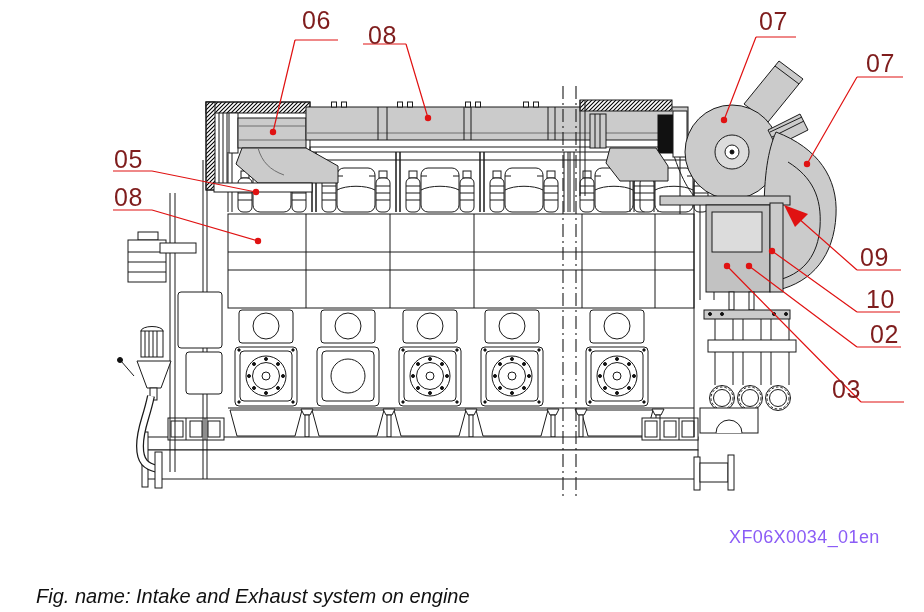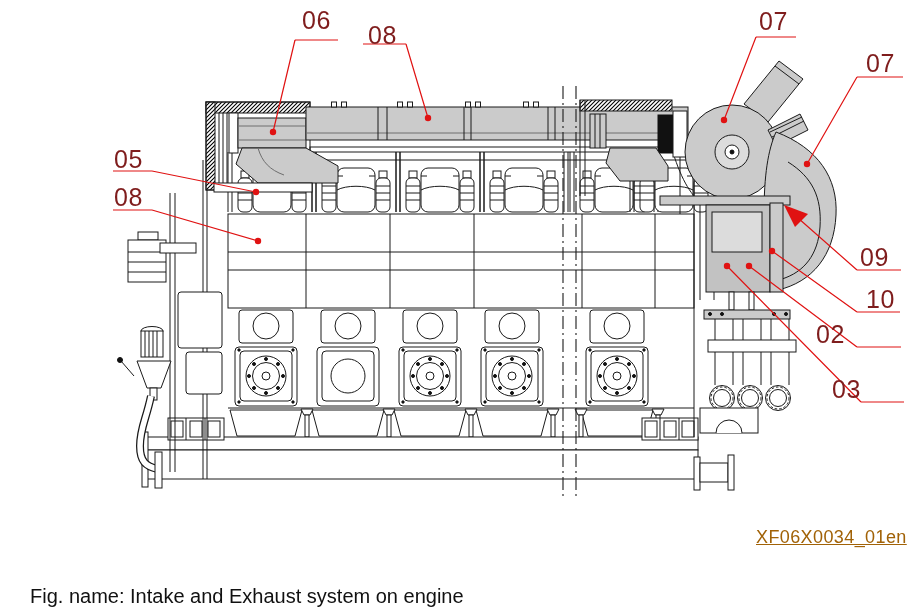--- a/index.html
+++ b/index.html
@@ -15,22 +15,22 @@
   .gf3{fill:#c2c2c2;stroke:#1a1a1a;stroke-width:1;}
   .bf {fill:#111111;stroke:#111111;}
   .hx {fill:url(#hx);stroke:#1a1a1a;stroke-width:1;}
   .dd {stroke:#1a1a1a;stroke-width:1.1;fill:none;stroke-dasharray:13 4 2 4;}
   .pout{stroke:#1a1a1a;stroke-width:8;fill:none;}
   .pin {stroke:#ffffff;stroke-width:5.5;fill:none;}
   .rl {stroke:#e01212;stroke-width:1.2;fill:none;}
   .rd {fill:#e01212;stroke:none;}
   
   .co{position:absolute;color:#7f1d1d;font-size:25px;line-height:1;letter-spacing:0.5px;}
-  .code{position:absolute;left:756px;top:527px;color:#a16207;font-size:18px;letter-spacing:0.4px;text-decoration:underline;}
-  .caption{position:absolute;left:30px;top:585px;color:#111;font-size:20px;}
+  .code{position:absolute;left:729px;top:527px;color:#8b5cf6;font-size:18px;letter-spacing:0.4px;}
+  .caption{position:absolute;left:36px;top:585px;color:#111;font-size:20px;font-style:italic;}
 </style>
 </head>
 <body>
 
 <div class="page">
 
 <svg width="924" height="612" viewBox="0 0 924 612">
   <defs>
     <pattern id="hx" width="4" height="4" patternUnits="userSpaceOnUse">
       <rect width="4" height="4" fill="#fff"></rect>
@@ -278,21 +278,21 @@
     <circle cx="256" cy="192" r="3.2" class="rd"></circle>
     <circle cx="273" cy="132" r="3.2" class="rd"></circle>
     <circle cx="807" cy="164" r="3.2" class="rd"></circle>
     <circle cx="428" cy="118" r="3.2" class="rd"></circle>
     <circle cx="772" cy="251" r="3.2" class="rd"></circle>
     <polygon points="784,205 808,214 795,227" class="rd"></polygon>
   </g>
 </svg>
 
 <div class="co" style="left:759px;top:9px">07</div>
-<div class="co" style="left:816px;top:322px">02</div>
+<div class="co" style="left:870px;top:322px">02</div>
 <div class="co" style="left:832px;top:377px">03</div>
 <div class="co" style="left:114px;top:185px">08</div>
 <div class="co" style="left:114px;top:147px">05</div>
 <div class="co" style="left:302px;top:8px">06</div>
 <div class="co" style="left:866px;top:51px">07</div>
 <div class="co" style="left:368px;top:23px">08</div>
 <div class="co" style="left:860px;top:245px">09</div>
 <div class="co" style="left:866px;top:287px">10</div>
 
 <div class="code">XF06X0034_01en</div>

